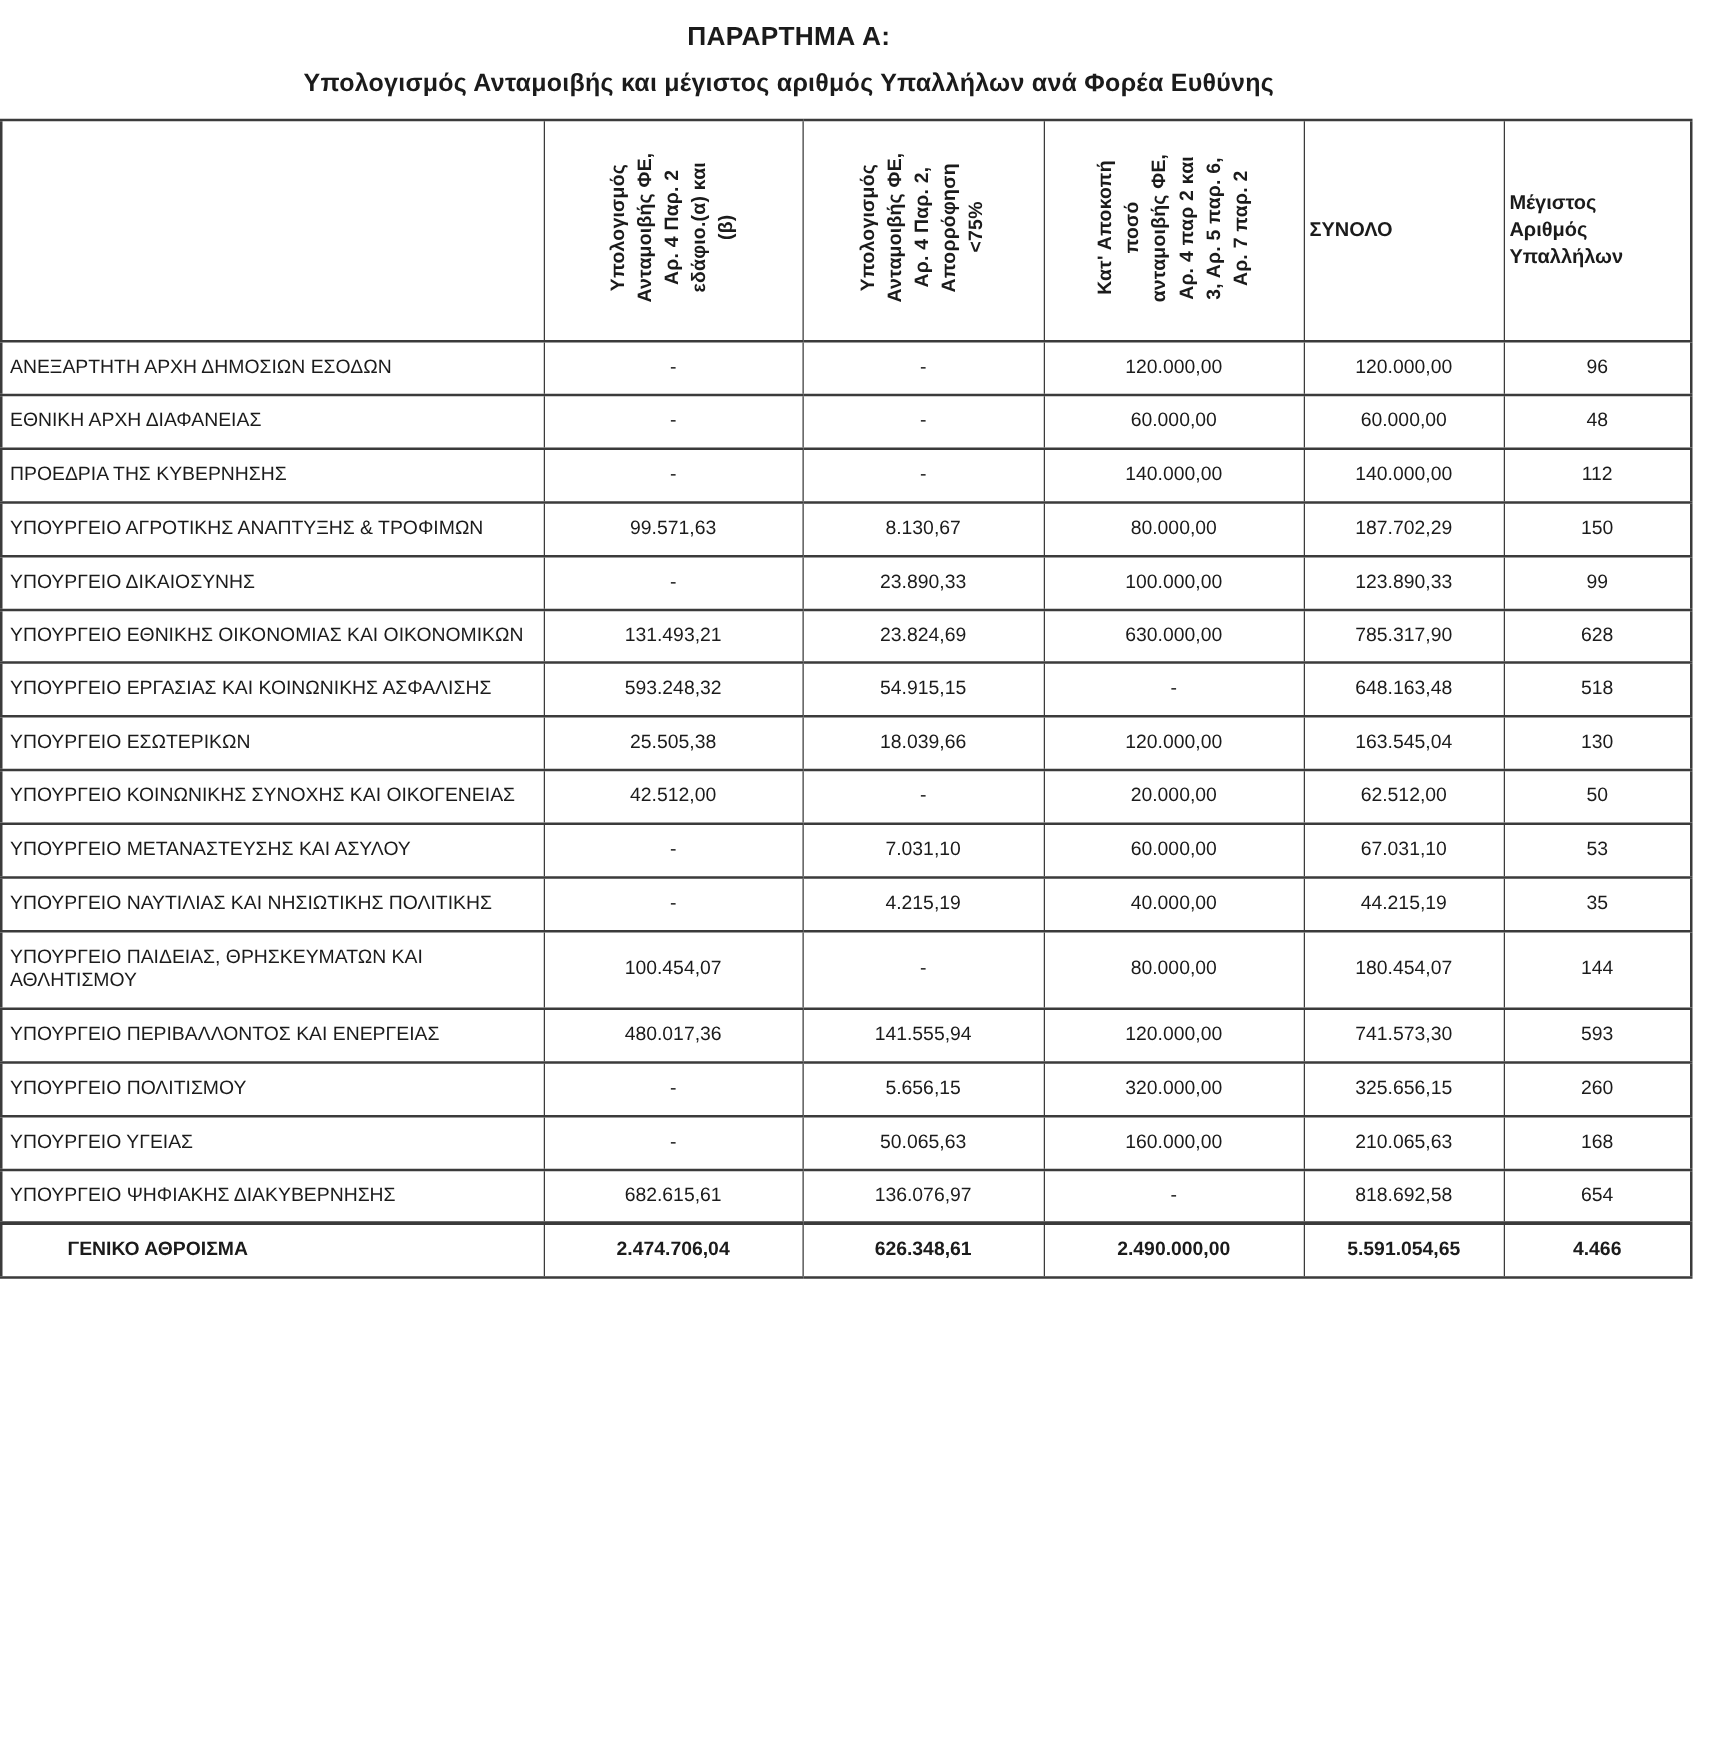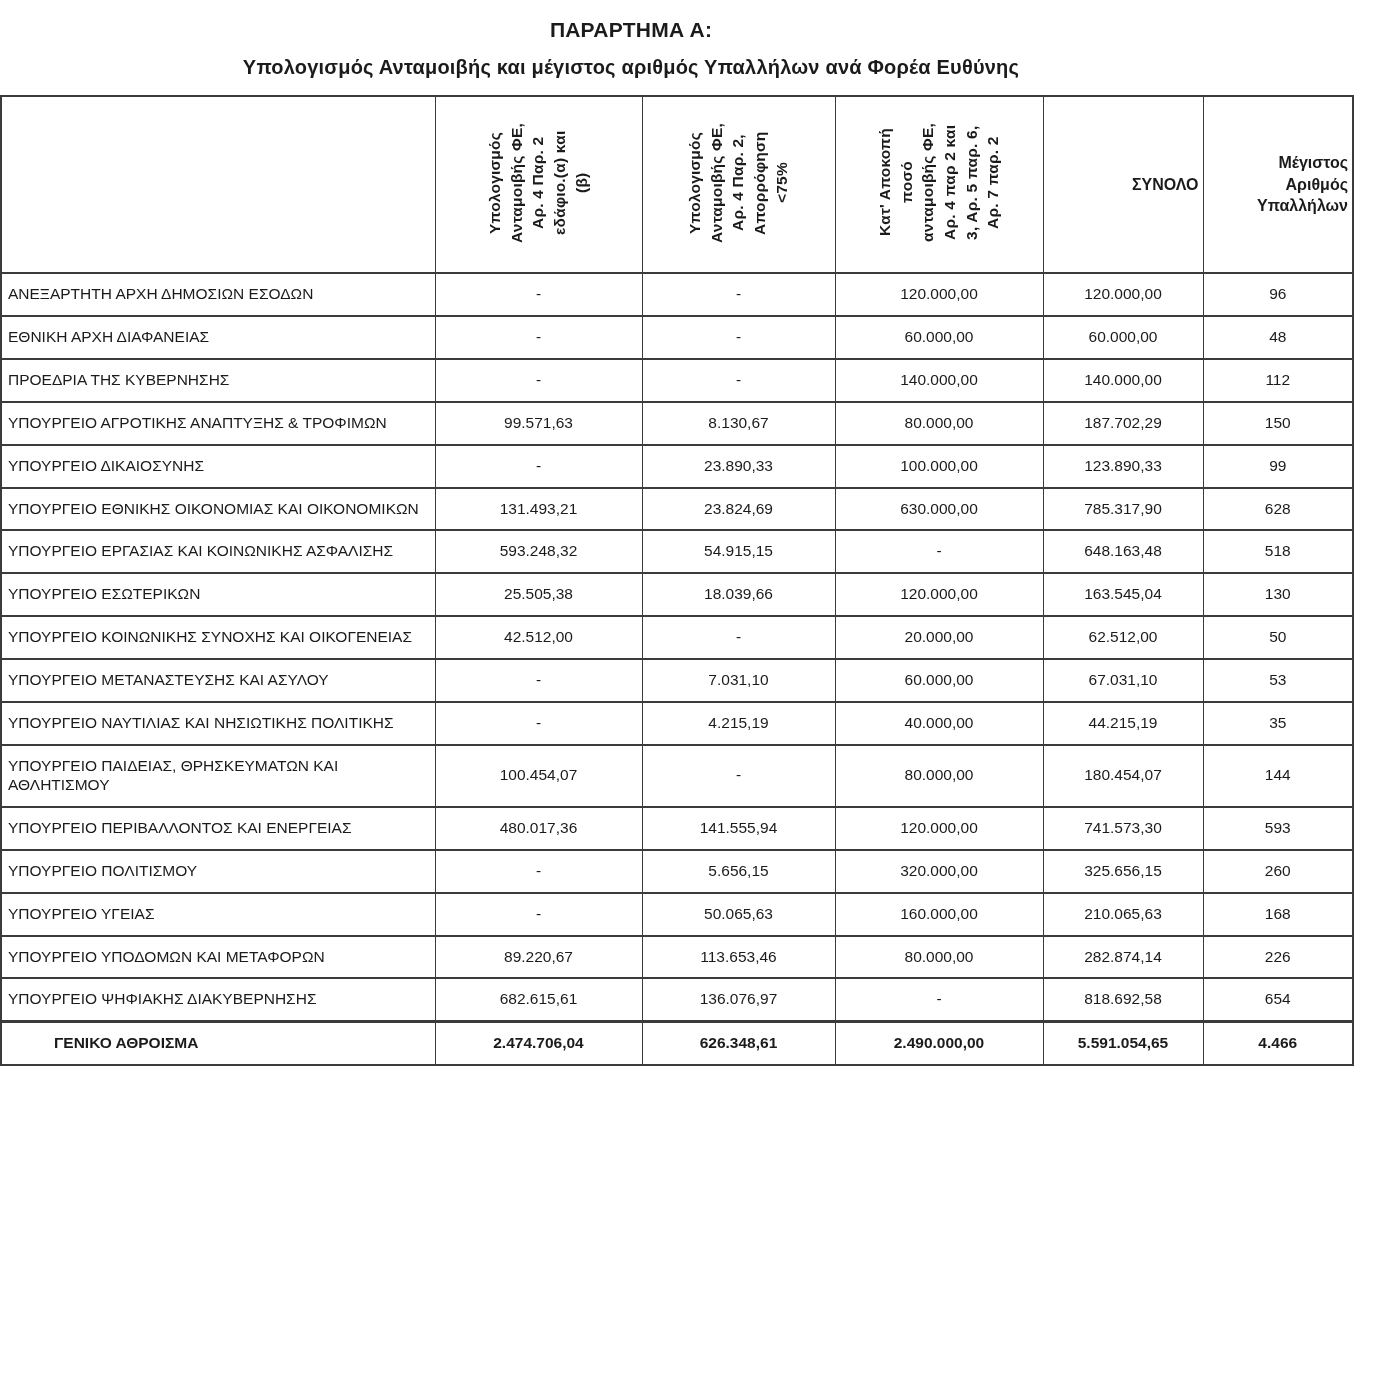--- a/index.html
+++ b/index.html
@@ -61,21 +61,21 @@
     font-size: 15.5px;
     line-height: 1.4;
     text-align: center;
     letter-spacing: 0.2px;
   }
   .htext {
     white-space: pre-line;
     font-weight: 700;
     font-size: 16px;
     line-height: 1.35;
-    text-align: right;
+    text-align: left;
   }
   table.reward-table td {
     font-size: 15.5px;
     line-height: 1.22;
     padding: 11px 6px;
   }
   td.name {
     text-align: left;
     padding-left: 17px;
     padding-right: 12px;
@@ -257,28 +257,20 @@
         </tr>
         <tr>
           <td class="name">ΥΠΟΥΡΓΕΙΟ ΥΓΕΙΑΣ</td>
           <td class="num">-</td>
           <td class="num">50.065,63</td>
           <td class="num">160.000,00</td>
           <td class="num">210.065,63</td>
           <td class="num">168</td>
         </tr>
         <tr>
-          <td class="name">ΥΠΟΥΡΓΕΙΟ ΥΠΟΔΟΜΩΝ ΚΑΙ ΜΕΤΑΦΟΡΩΝ</td>
-          <td class="num">89.220,67</td>
-          <td class="num">113.653,46</td>
-          <td class="num">80.000,00</td>
-          <td class="num">282.874,14</td>
-          <td class="num">226</td>
-        </tr>
-        <tr>
           <td class="name">ΥΠΟΥΡΓΕΙΟ ΨΗΦΙΑΚΗΣ ΔΙΑΚΥΒΕΡΝΗΣΗΣ</td>
           <td class="num">682.615,61</td>
           <td class="num">136.076,97</td>
           <td class="num">-</td>
           <td class="num">818.692,58</td>
           <td class="num">654</td>
         </tr>
         <tr class="total">
           <td class="name">ΓΕΝΙΚΟ ΑΘΡΟΙΣΜΑ</td>
           <td class="num">2.474.706,04</td>

